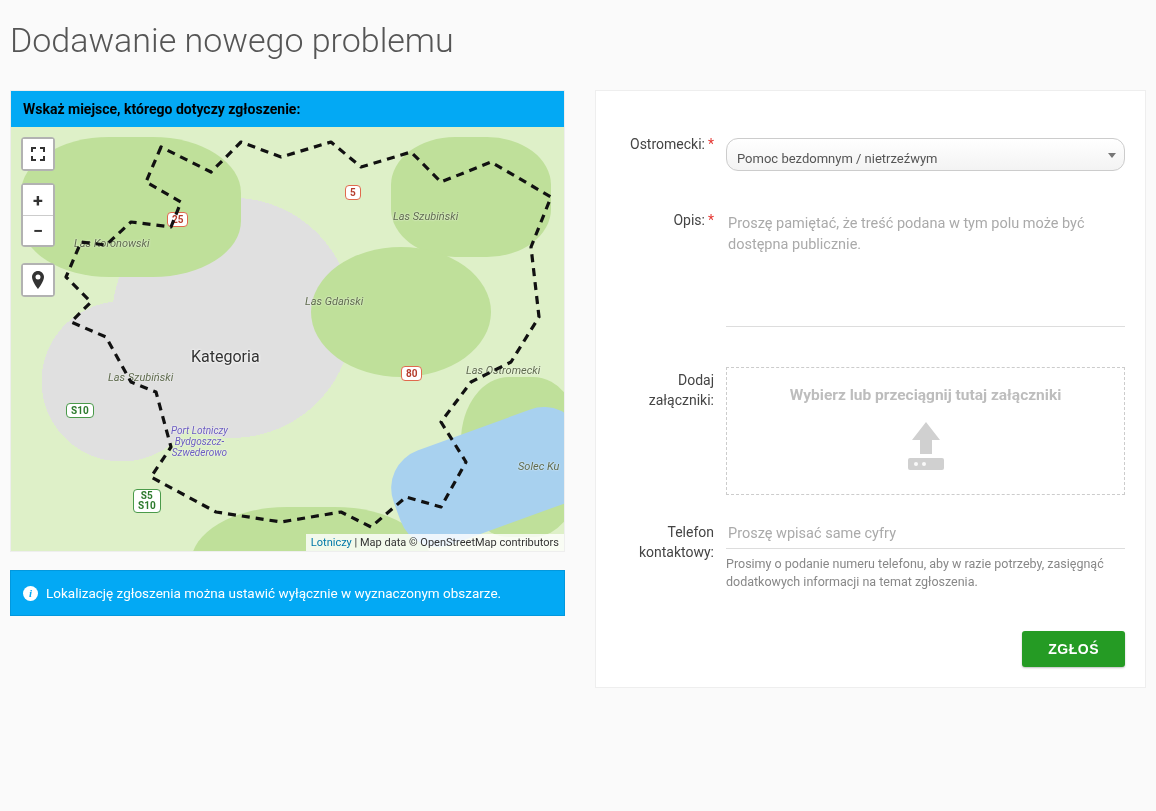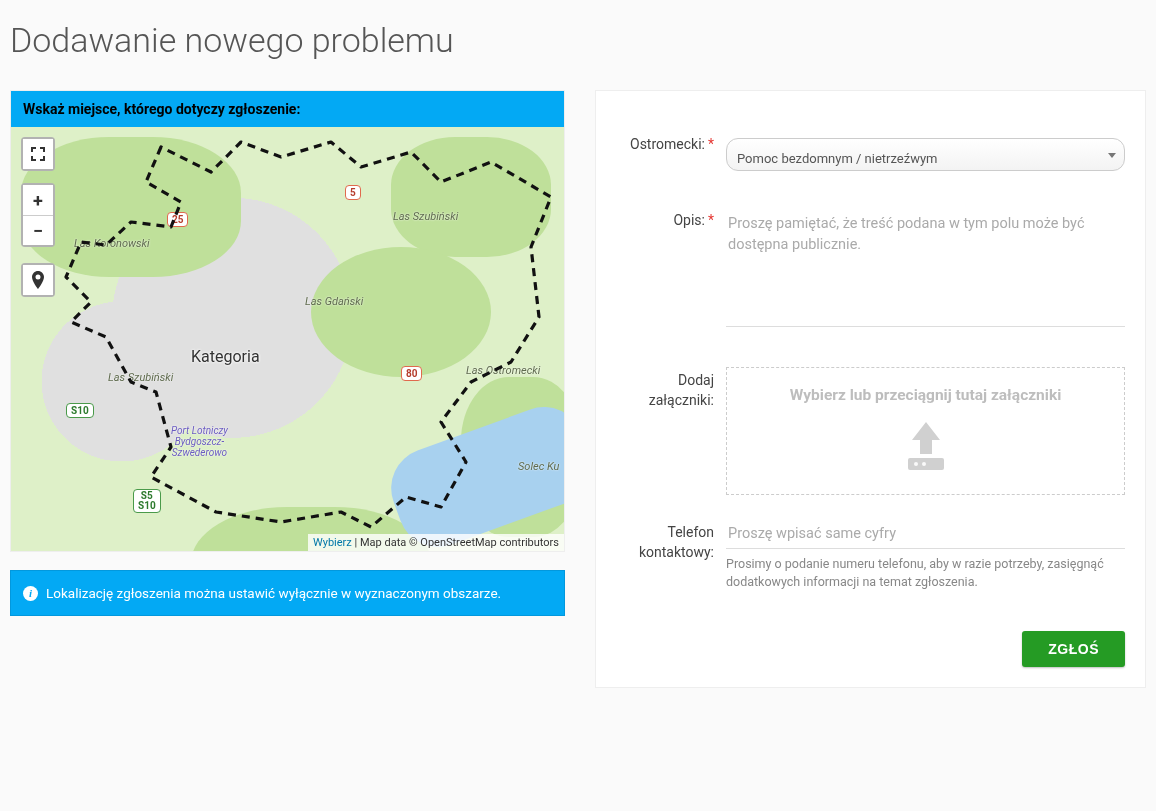--- a/index.html
+++ b/index.html
@@ -331,21 +331,21 @@
         </div>
         <div class="map-ctrl ctrl-locate">
           <div class="ctrl-btn">
             <svg width="14" height="18" viewBox="0 0 14 18">
                 <path fill="#333" d="M7 0C3.7 0 1 2.7 1 6c0 4.5 6 12 6 12s6-7.5 6-12c0-3.3-2.7-6-6-6zm0 8.5A2.5 2.5 0 117 3.5a2.5 2.5 0 010 5z"></path>
               </svg>
           </div>
         </div>
 
         <div class="map-attrib">
-          <a href="#">Wybierz</a><span> | Map data © OpenStreetMap contributors</span>
+          <a href="#">Lotniczy</a><span> | Map data © OpenStreetMap contributors</span>
         </div>
       </div>
     </div>
 
     <div class="info-alert">
       <span class="info-icon">i</span>
       <span>Lokalizację zgłoszenia można ustawić wyłącznie w wyznaczonym obszarze.</span>
     </div>
   </div>
 

